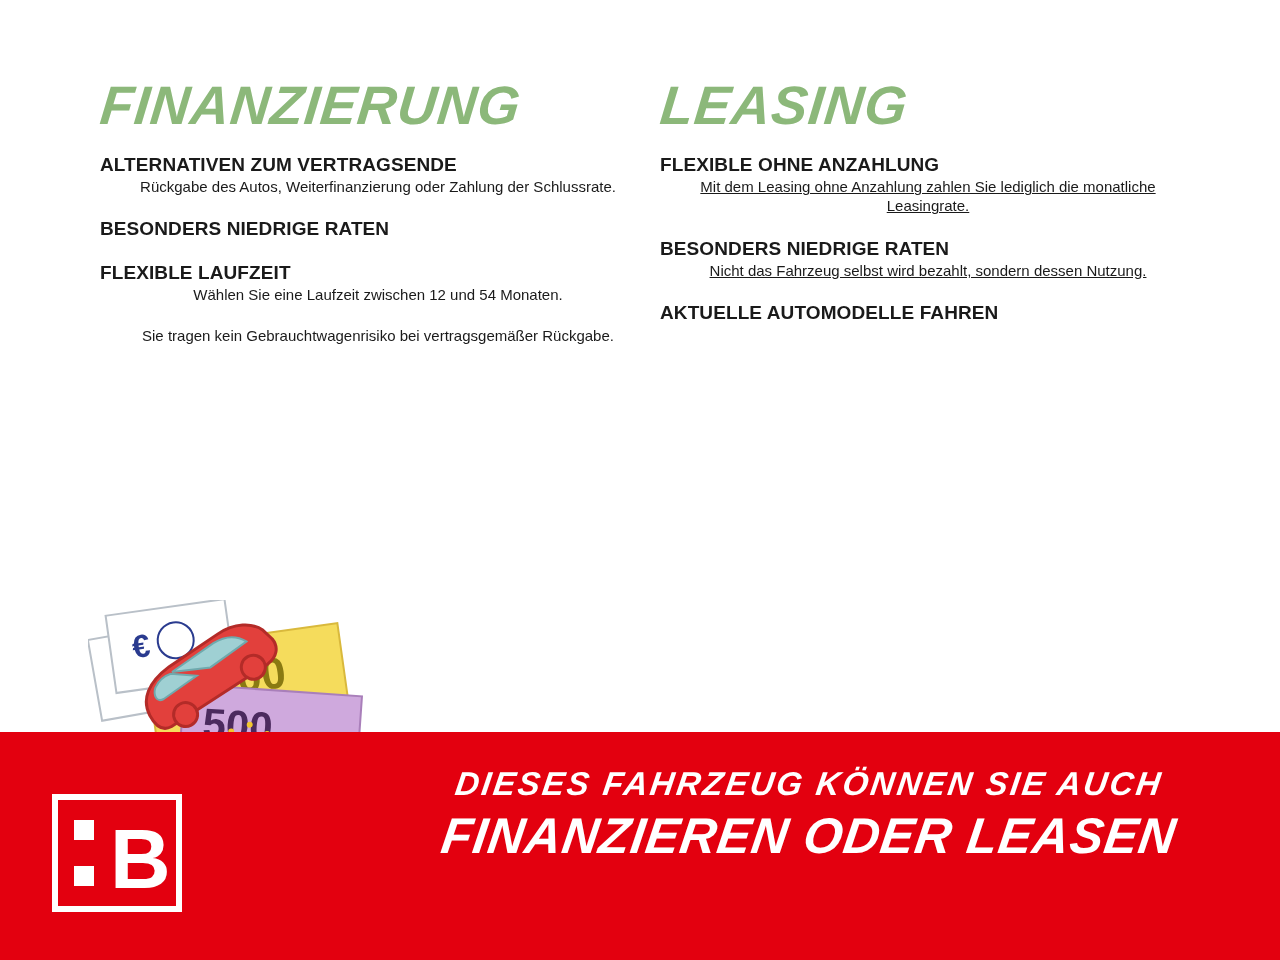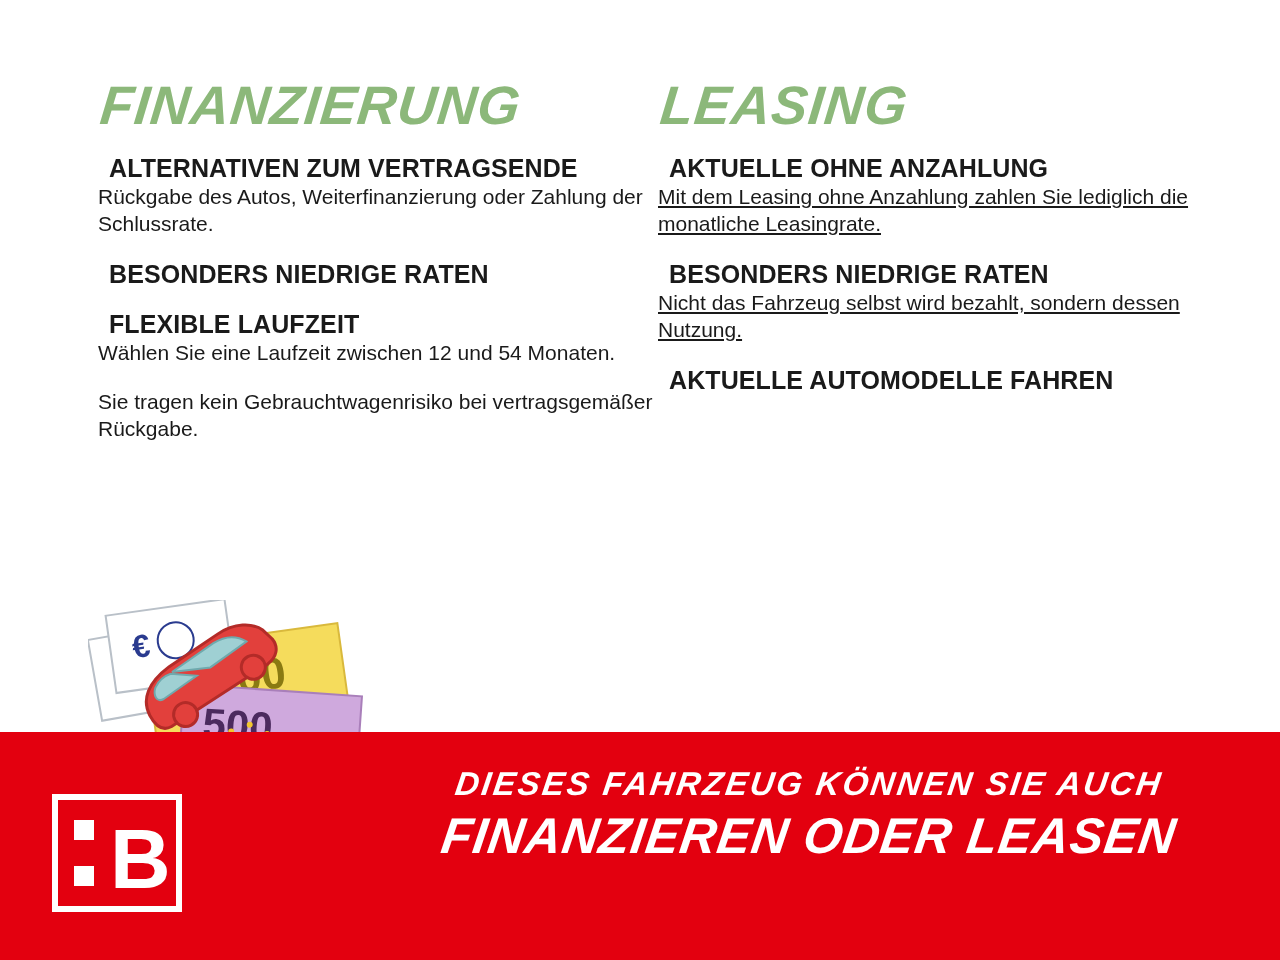--- a/index.html
+++ b/index.html
@@ -47,33 +47,34 @@
     letter-spacing: 1px;
     margin: 0 0 22px 0;
     line-height: 1;
     transform: skewX(-6deg);
     transform-origin: left bottom;
   }
   .block {
     margin-bottom: 22px;
   }
   .block h3 {
-    font-size: 25px;
+    font-size: 19px;
     font-weight: bold;
     color: #1a1a1a;
-    margin: 0 0 2px 11px;
+    margin: 0 0 2px 2px;
     line-height: 1.12;
     letter-spacing: 0.1px;
   }
   .block p {
-    font-size: 21px;
+    font-size: 15px;
     color: #1a1a1a;
     margin: 0;
     line-height: 1.28;
     max-width: 560px;
+    text-align: center;
   }
   .column.right .block p { max-width: 540px; text-decoration: underline; }
 
   
   .illustration {
     position: absolute;
     left: 88px;
     top: 600px;
     width: 300px;
     height: 200px;
@@ -149,21 +150,21 @@
 
       <div class="block">
         <p>Sie tragen kein Gebrauchtwagenrisiko bei vertragsgemäßer Rückgabe.</p>
       </div>
     </div>
 
     <div class="column right">
       <h2 class="col-title">LEASING</h2>
 
       <div class="block">
-        <h3>AKTUELLE OHNE ANZAHLUNG</h3>
+        <h3>FLEXIBLE OHNE ANZAHLUNG</h3>
         <p>Mit dem Leasing ohne Anzahlung zahlen Sie lediglich die monatliche Leasingrate.</p>
       </div>
 
       <div class="block">
         <h3>BESONDERS NIEDRIGE RATEN</h3>
         <p>Nicht das Fahrzeug selbst wird bezahlt, sondern dessen Nutzung.</p>
       </div>
 
 
       <div class="block">

